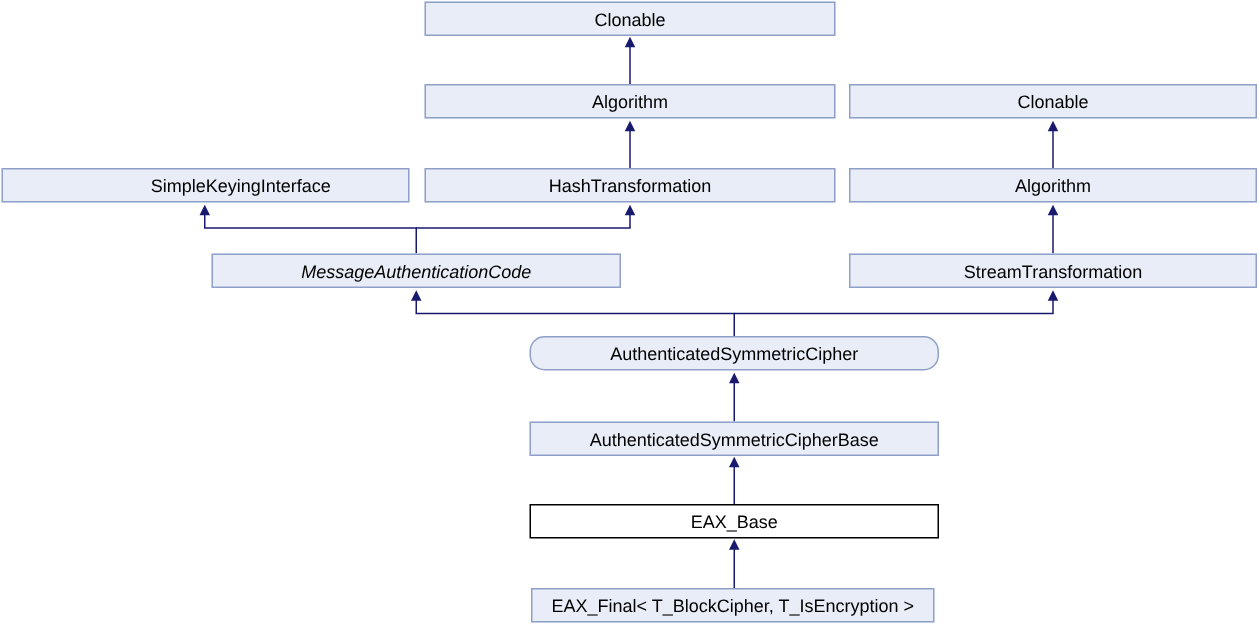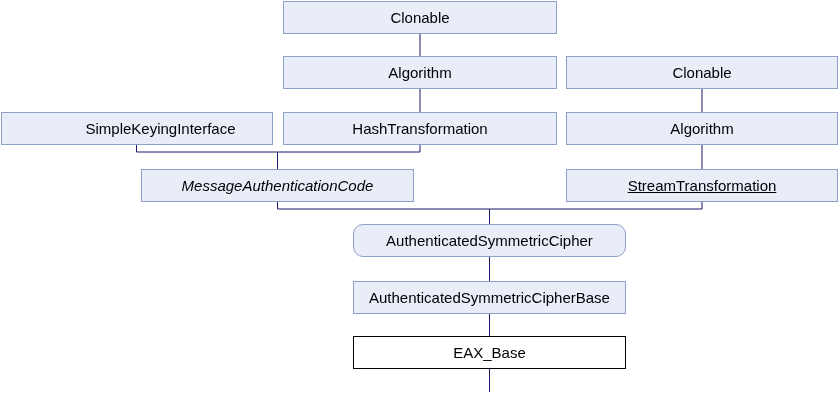--- a/index.html
+++ b/index.html
@@ -9,26 +9,26 @@
     font-family: "Liberation Sans", sans-serif;
     position: relative;
     overflow: hidden;
   }
   .diagram { position: absolute; left: 0; top: 0; width: 839px; height: 416px; }
   .edge-layer { position: absolute; left: 0; top: 0; }
   .edge path { stroke: var(--edge, #191970); stroke-width: 1; fill: none; }
   .edge polygon { fill: var(--edge, #191970); stroke: none; }
   .node {
     position: absolute;
-    height: 33px;
+    height: 23px;
     box-sizing: border-box;
     background: var(--node-fill, #e8edf7);
     border: 1px solid var(--node-border, #8fa0c8);
     color: var(--text, #000000);
-    font-size: 15px;
+    font-size: 12px;
     display: flex;
     align-items: center;
     justify-content: center;
     white-space: nowrap;
     cursor: pointer;
   }
   .node.highlight {
     background: var(--highlight-fill, #ffffff);
     border-color: var(--highlight-border, #000000);
     cursor: default;
@@ -86,18 +86,19 @@
     </g>
   </svg>
 
   <div class="node" style="left:283px; top:1px;   width:274px;">Clonable</div>
   <div class="node" style="left:283px; top:56px;  width:274px;">Algorithm</div>
   <div class="node" style="left:1px;   top:112px; width:272px;padding-left:47px;">SimpleKeyingInterface</div>
   <div class="node" style="left:283px; top:112px; width:274px;">HashTransformation</div>
   <div class="node" style="left:566px; top:56px;  width:272px;">Clonable</div>
   <div class="node" style="left:566px; top:112px; width:272px;">Algorithm</div>
   <div class="node" style="left:141px; top:169px; width:273px;font-style:italic;">MessageAuthenticationCode</div>
-  <div class="node" style="left:566px; top:169px; width:272px;text-decoration:underline;">StreamTransformation</div>
+  <div class="node" style="left:566px; top:169px; width:272px;">StreamTransformation</div>
   <div class="node" style="left:353px; top:224px; width:273px;border-radius:10px;">AuthenticatedSymmetricCipher</div>
   <div class="node" style="left:353px; top:281px; width:273px;">AuthenticatedSymmetricCipherBase</div>
   <div class="node highlight" style="left:353px; top:336px; width:273px;text-align:center;">EAX_Base</div>
+  <div class="node" style="left:354px; top:392px; width:269px;">EAX_Final&lt; T_BlockCipher, T_IsEncryption &gt;</div>
 
 </div>
 
 </body></html>

